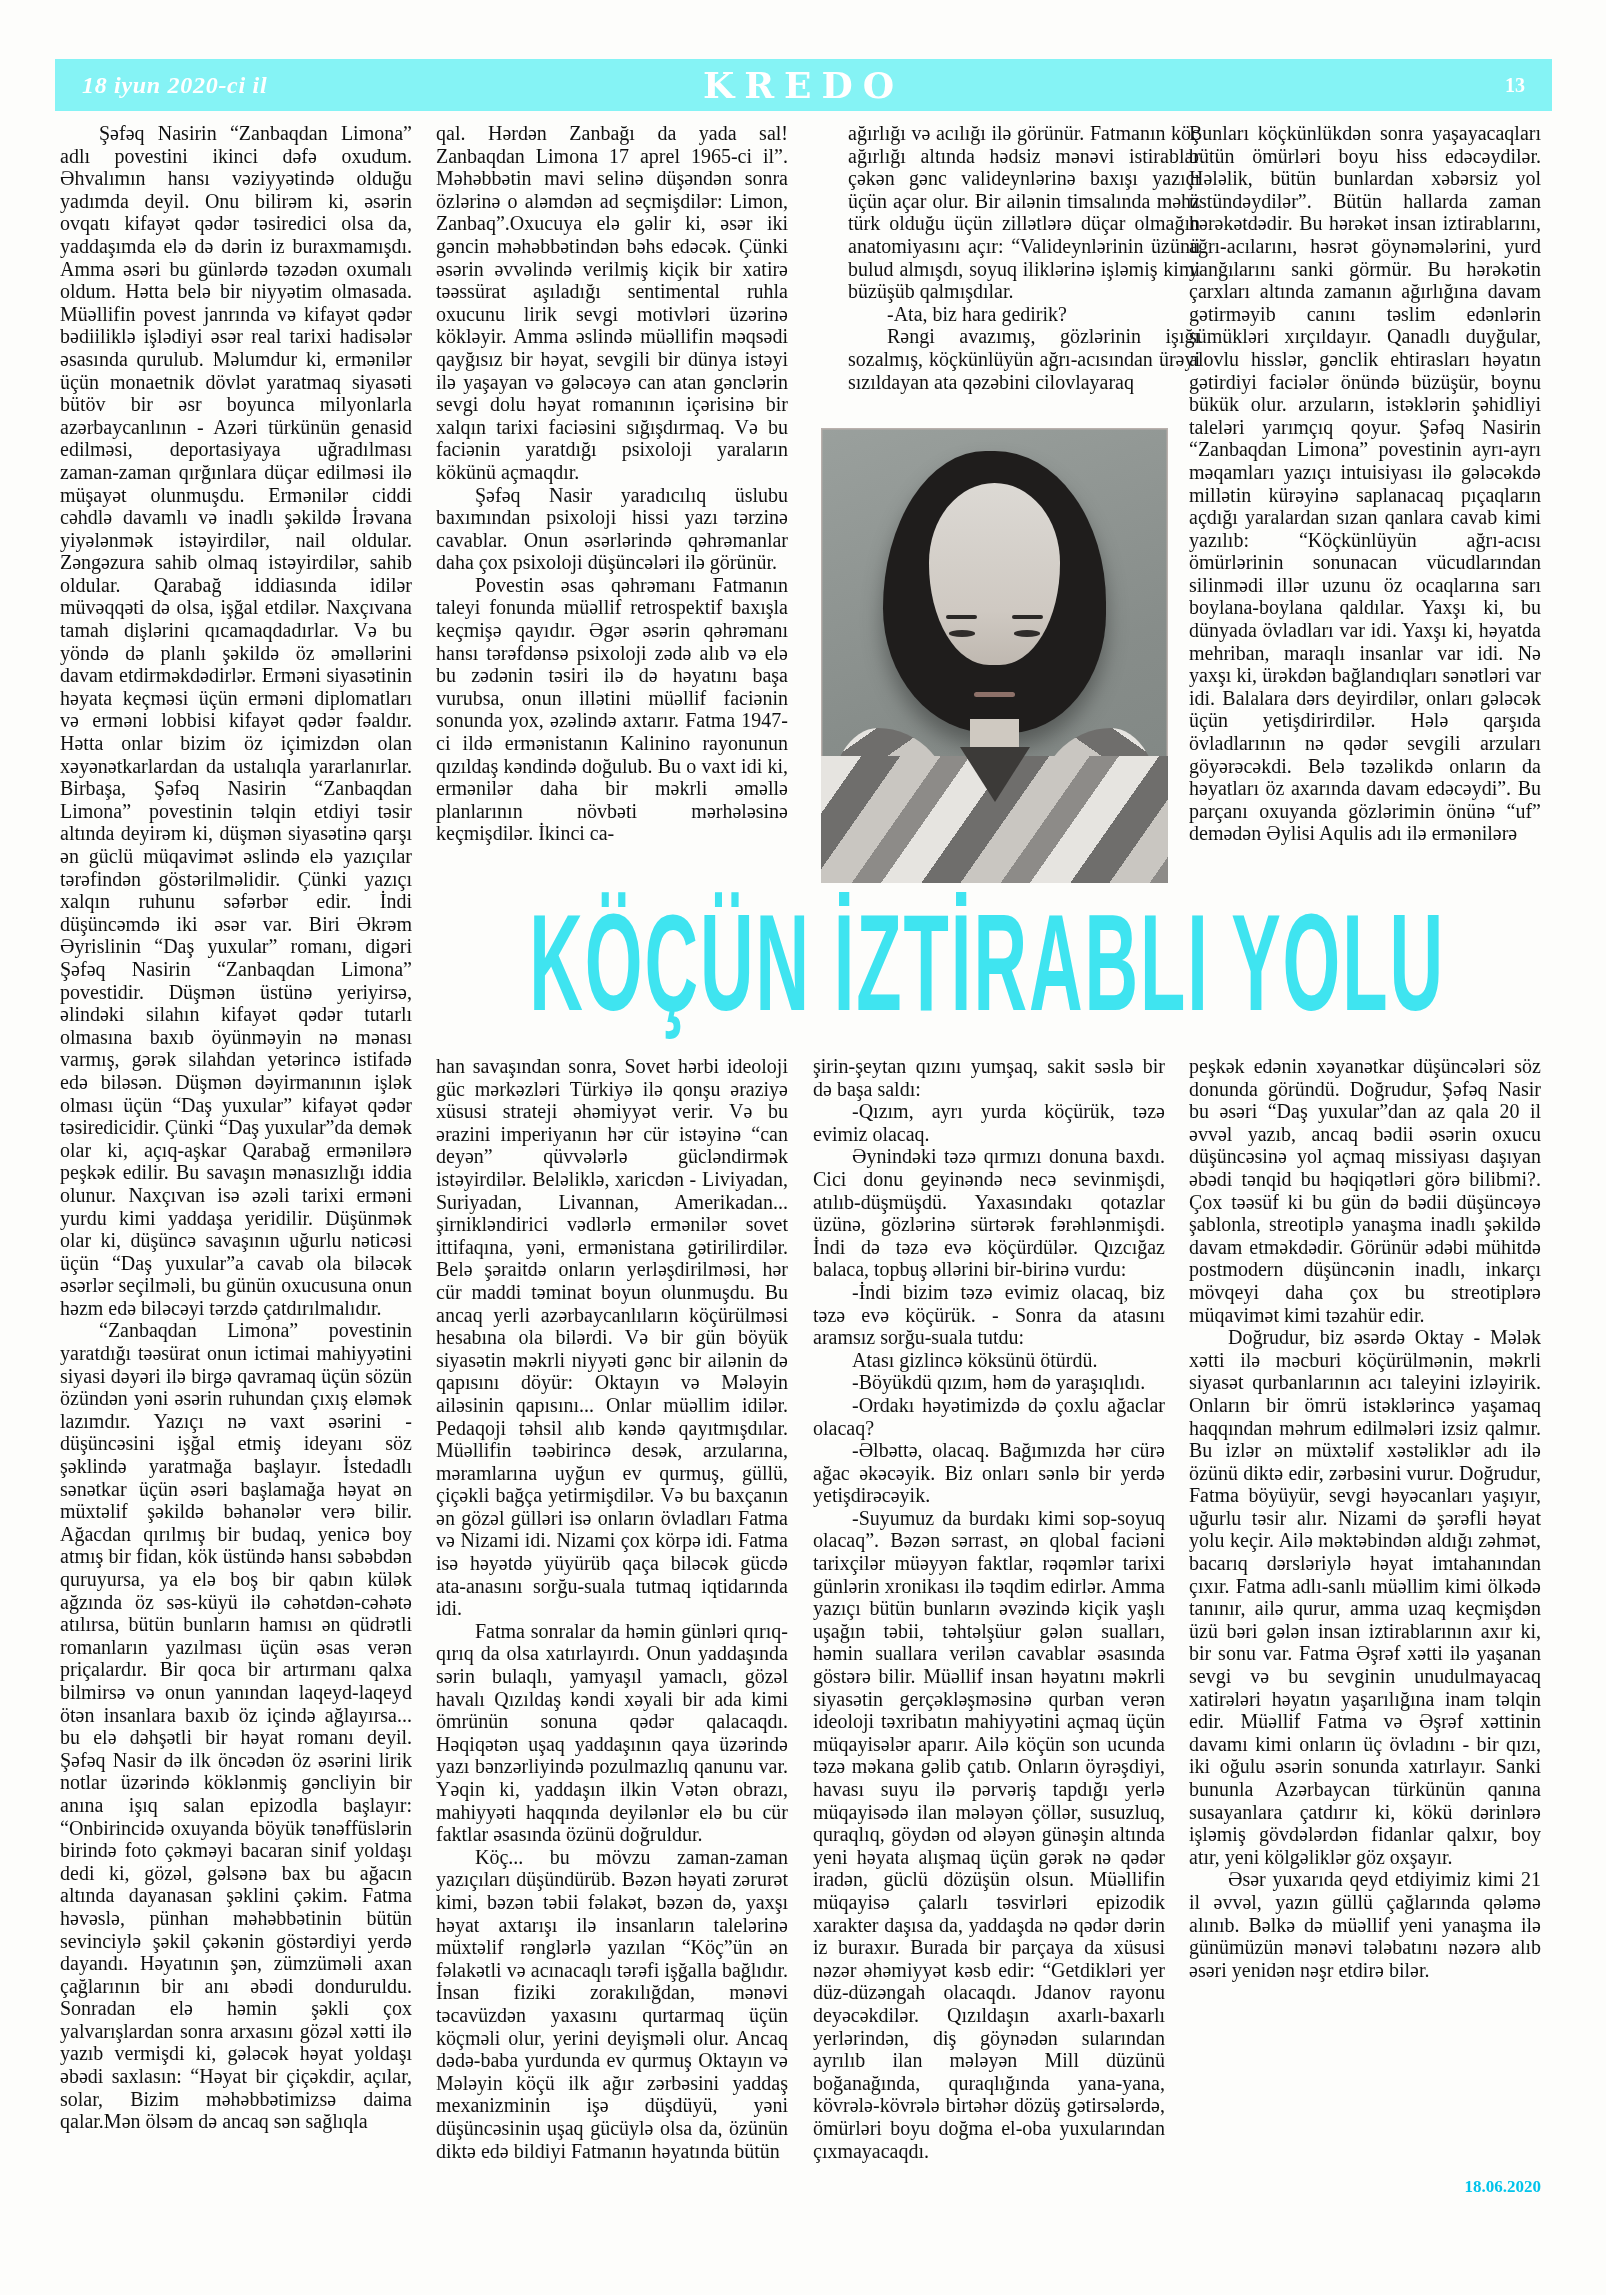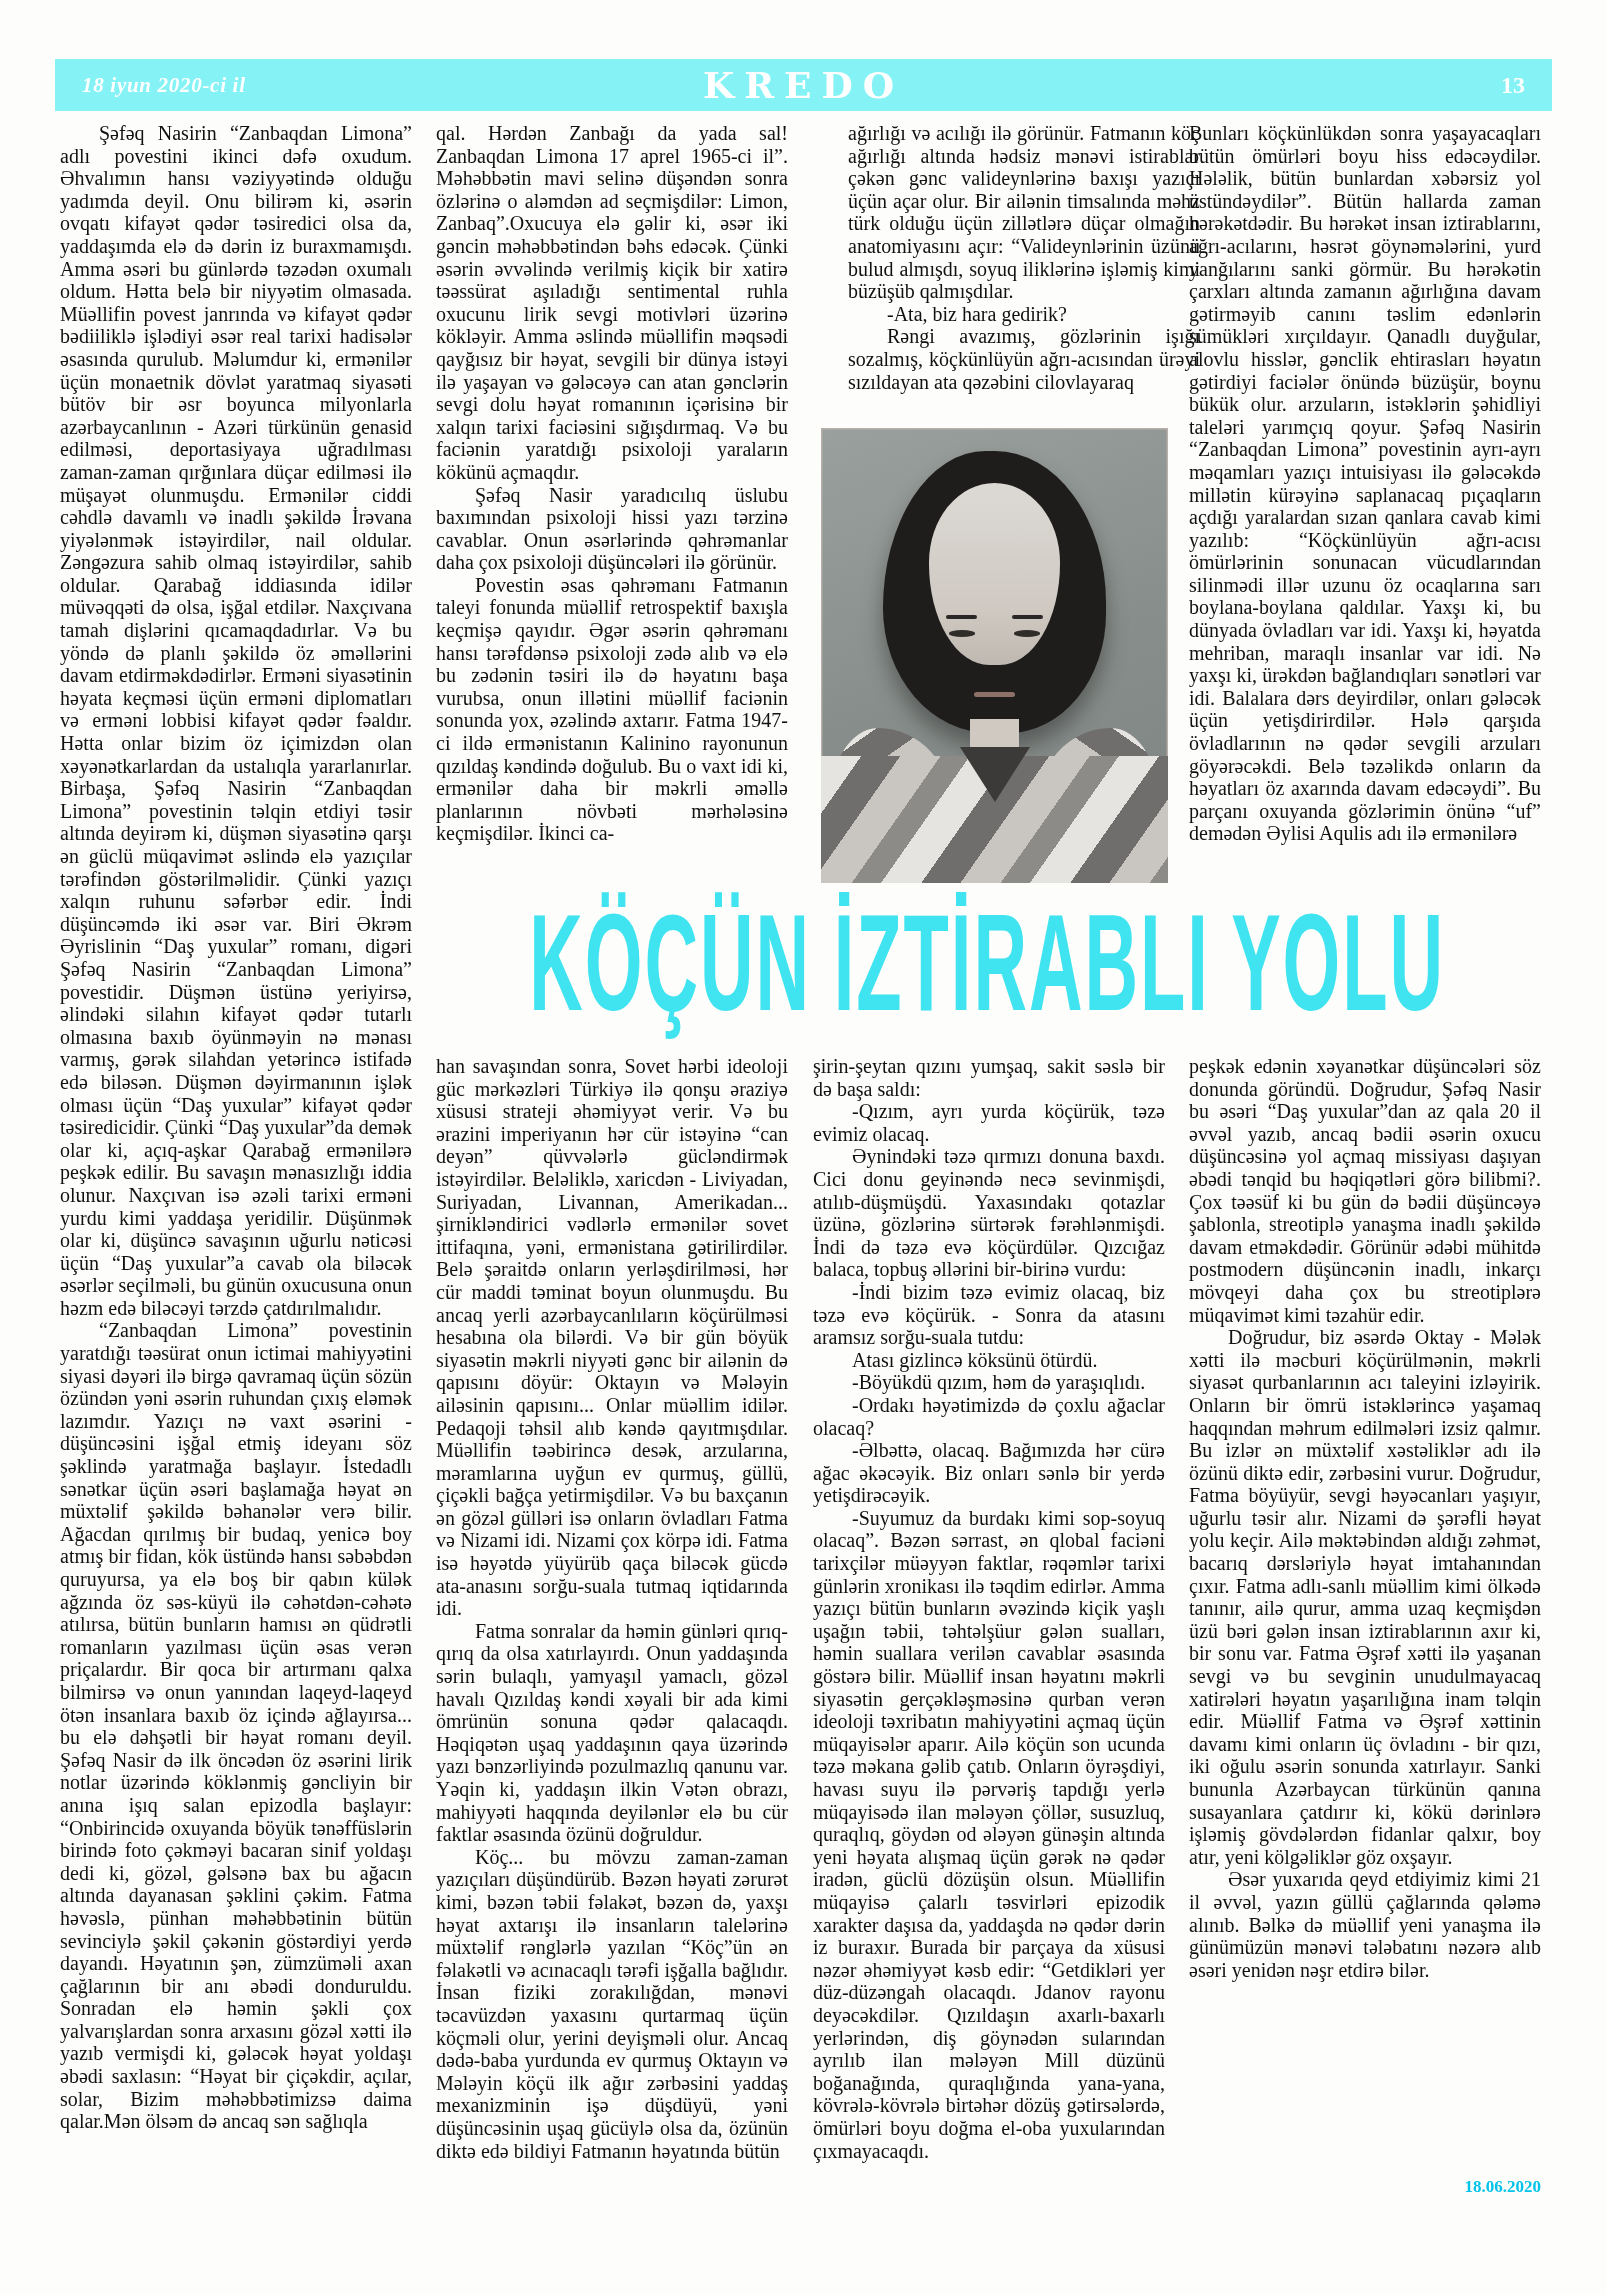--- a/index.html
+++ b/index.html
@@ -9,27 +9,27 @@
     font-family:"Liberation Serif","DejaVu Serif",serif;
     color:#111;
   }
   .page{position:absolute;inset:0;overflow:hidden;}
   
   .header-bar{
     position:absolute;left:55px;top:59px;width:1497px;height:52px;
     display:flex;align-items:center;justify-content:space-between;
     padding:0 27px;box-sizing:border-box;color:#ffffff;
   }
-  .issue-date{font-size:21px;font-weight:bold;font-style:italic;letter-spacing:0.7px;}
+  .issue-date{font-size:24px;font-weight:bold;font-style:italic;letter-spacing:0.7px;}
   .masthead{
     position:absolute;left:0;right:0;text-align:center;
     font-family:"DejaVu Serif","Liberation Serif",serif;
     font-size:36px;font-weight:bold;letter-spacing:10px;
   }
-  .page-number{font-size:24px;font-weight:bold;text-align:center;}
+  .page-number{font-size:20px;font-weight:bold;text-align:center;}
   
   .col{
     position:absolute;width:352px;
     font-size:20px;line-height:22.6px;text-align:justify;
     overflow:hidden;
   }
   .col p{margin:0;padding:0;text-indent:39px;}
   .col p.flush{text-indent:0;}
   .col-1{left:60px;top:122px;height:2105px;}
   .col-2-top{left:436px;top:122px;height:770px;}

